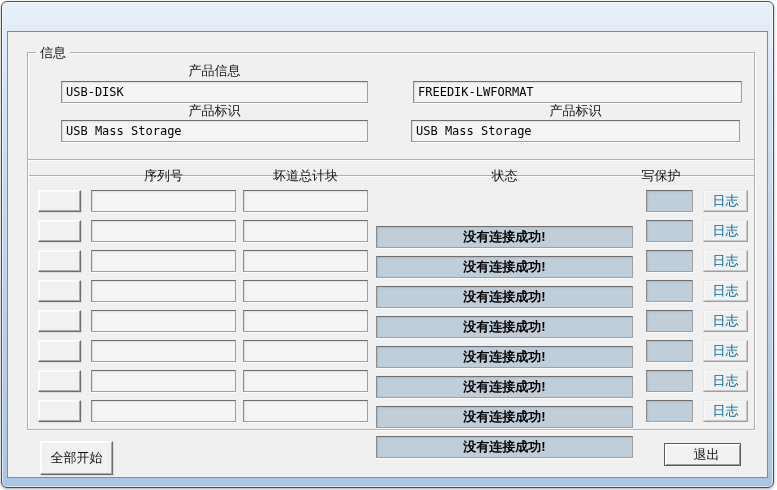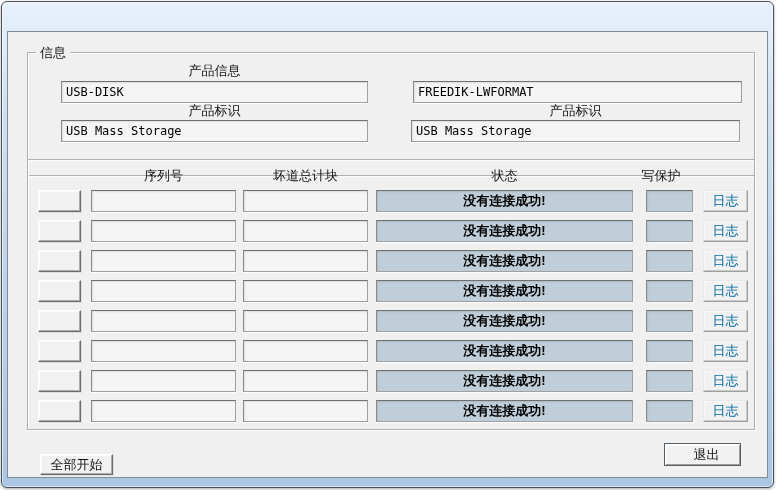--- a/index.html
+++ b/index.html
@@ -85,40 +85,40 @@
   .btn-default { outline:1px solid #565e66; outline-offset:-4px; outline:none;
     border-color:#565e66; box-shadow: inset 1px 1px 0 #fff, inset -1px -1px 0 #9c9c9c, inset 2px 2px 0 #fbfbfb; padding-left: 8px; }
 
   
   .rows { position:absolute; left:0; top:30px; right:0; }
   .device-row { position:relative; height:22px; margin-bottom:8px; }
   .device-row > * { top:0; }
   .row-action  { left:10px;  width:43px;  height:22px; }
   .row-serial  { left:63px;  width:145px; }
   .row-bad     { left:215px; width:125px; }
-  .status-cell { left:348px; width:257px; }
+  .status-cell { left:348px; width:257px;margin-top:36px; }
   .wp-cell     { left:618px; width:47px;  }
   .log-btn     { left:675px; width:45px;  height:22px; }
 
   .h-serial { left:63px;  width:145px; top:7px; }
   .h-bad    { left:215px; width:125px; top:7px; }
   .h-status { left:348px; width:257px; top:7px; }
   .h-wp     { left:593px; width:80px;  top:7px; }
 
   
   .lbl-a { left:33px;  width:307px; top:9px;  }
   .fld-a { left:33px;  width:307px; top:28px; }
   .lbl-b { left:383px; width:329px; top:27px;  }
   .fld-b { left:385px; width:329px; top:28px; }
   .lbl-c { left:33px;  width:307px; top:49px; }
   .fld-c { left:33px;  width:307px; top:67px; }
   .lbl-d { left:383px; width:329px; top:49px; }
   .fld-d { left:383px; width:329px; top:67px; }
 
-  .start-btn { left:32px;  top:422px; width:73px; height:21px; }
+  .start-btn { left:32px;  top:409px; width:73px; height:34px; }
   .exit-btn  { left:656px; top:411px; width:77px; height:23px; }
 </style>
 </head>
 <body>
 
 <div class="window">
 
 
   <div class="client">
 

